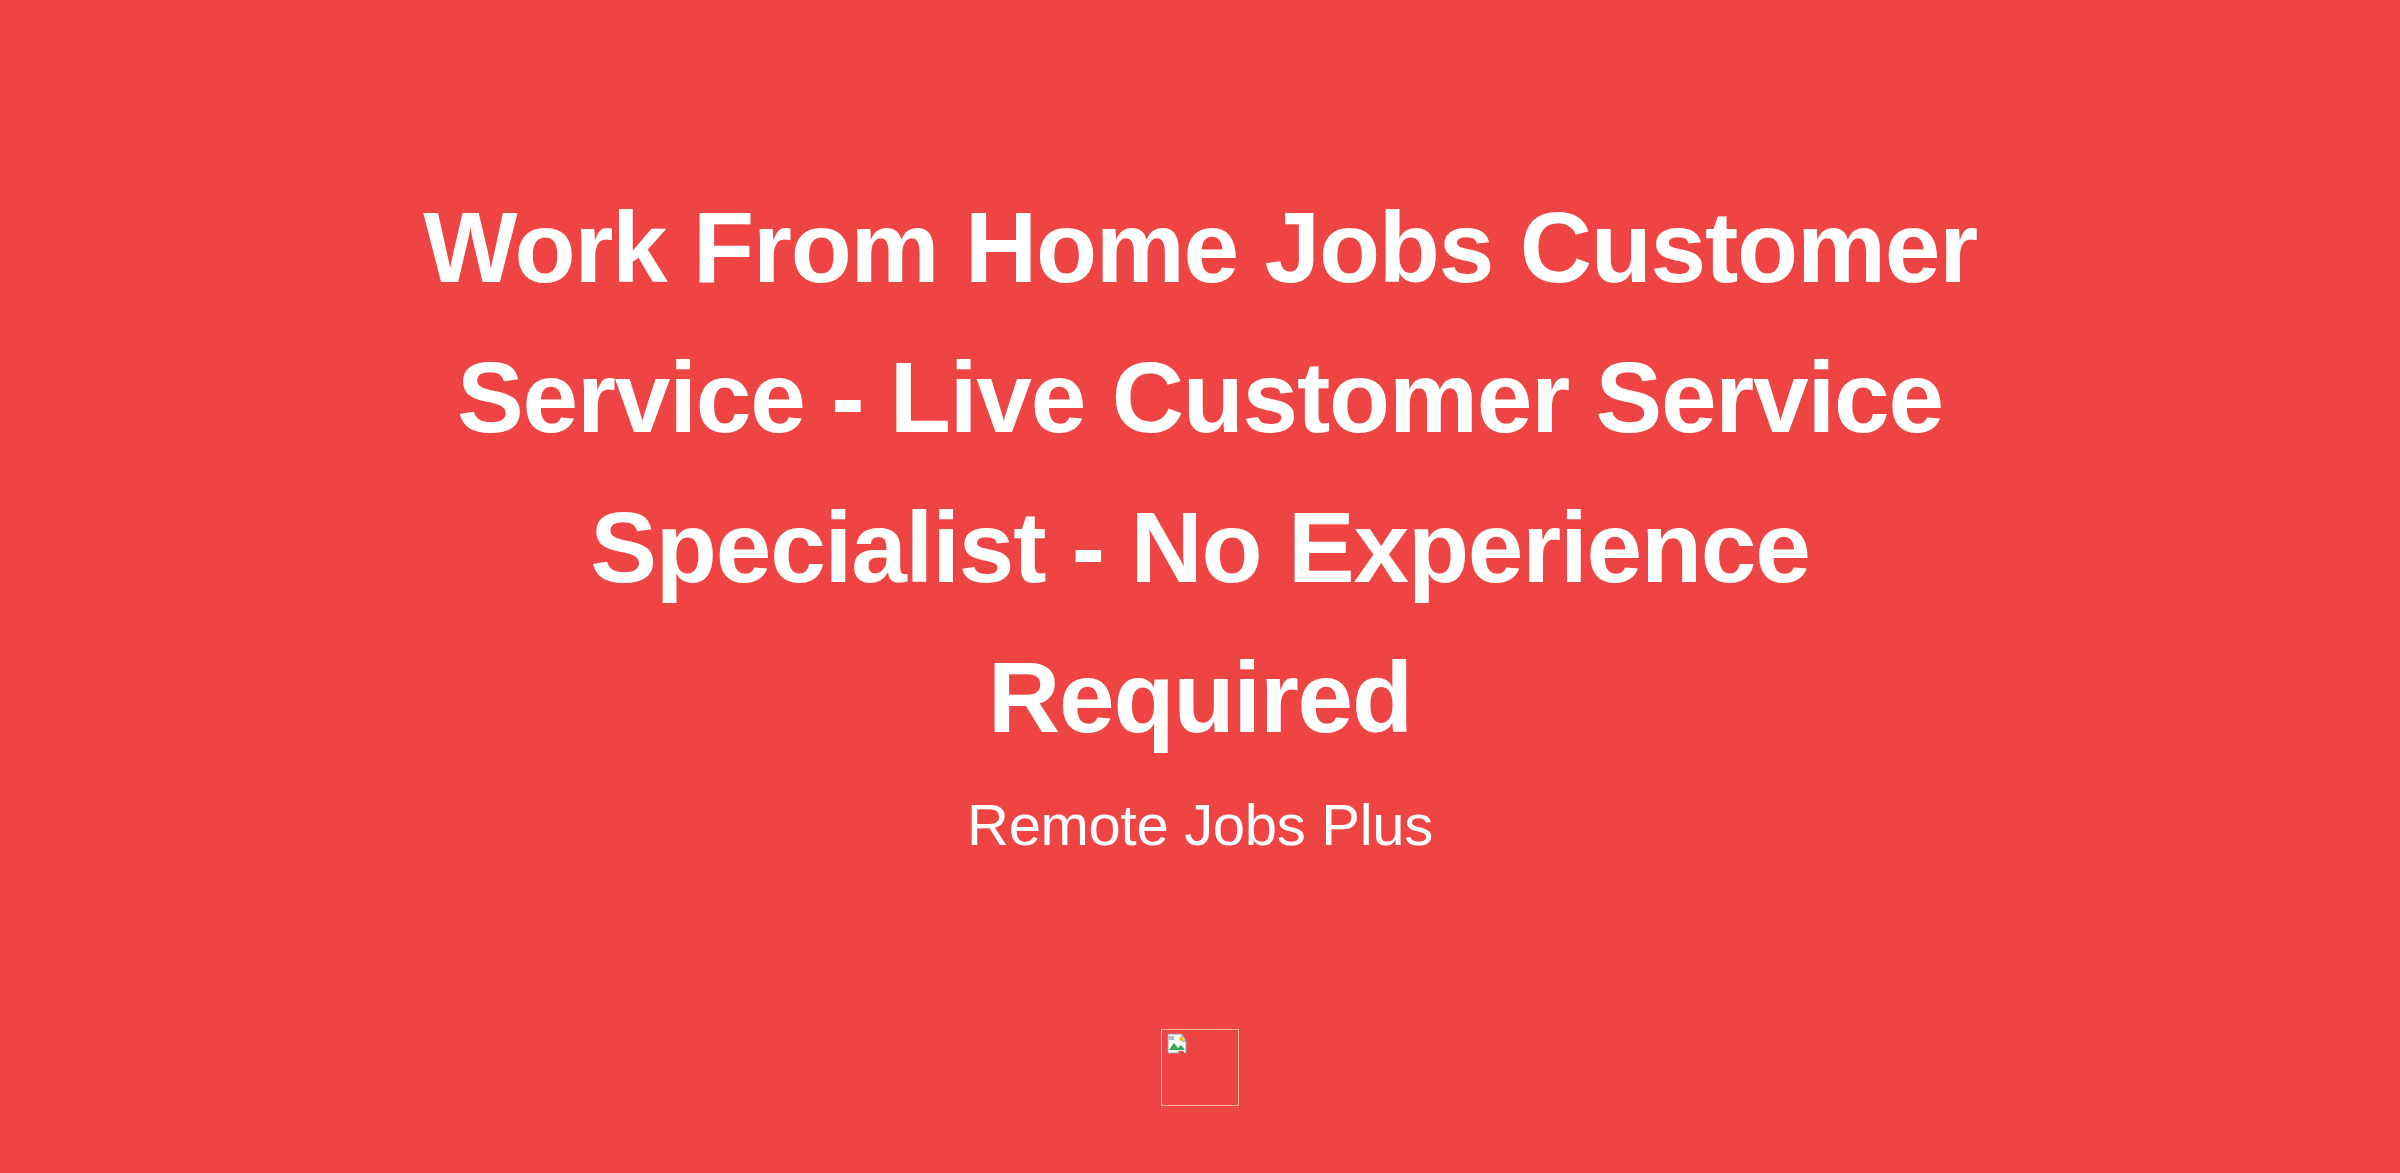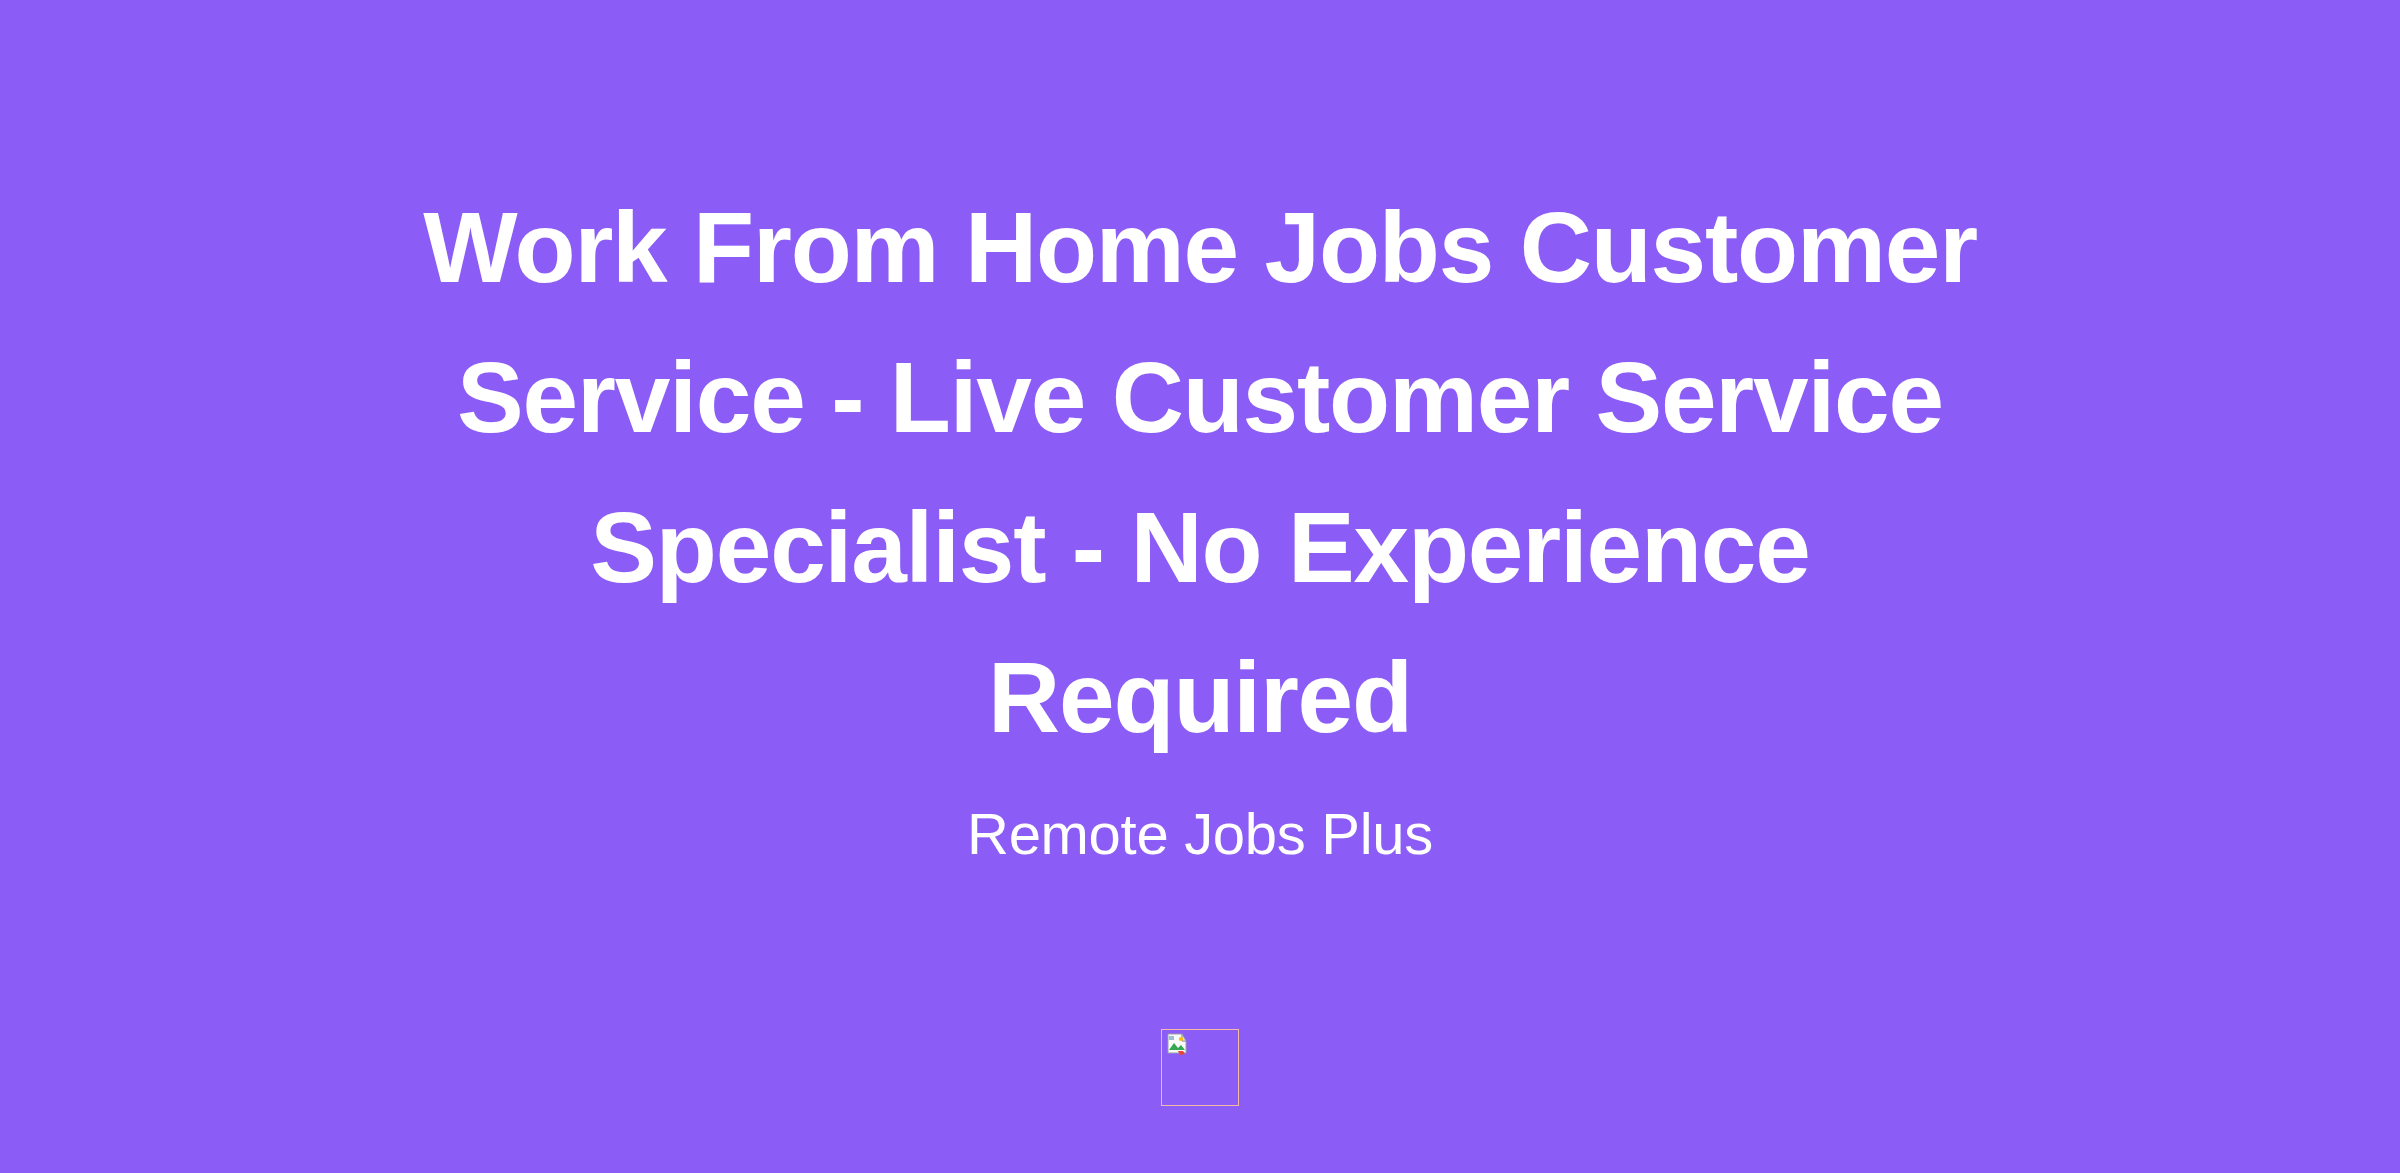--- a/index.html
+++ b/index.html
@@ -12,21 +12,21 @@
     height: 1173px;
     overflow: hidden;
     font-family: "Liberation Sans", sans-serif;
     background: #FB4B27;
   }
 
   #page {
     position: relative;
     width: 2400px;
     height: 1173px;
-    background: #8b5cf6;
+    background: #ef4444;
     box-sizing: border-box;
     display: flex;
     flex-direction: column;
     align-items: flex-start;
   }
 
   .hero-block {
     width: 1660px;
     margin: 0 auto;
     text-align: center;
@@ -41,21 +41,21 @@
     font-size: 100px;
     font-weight: 700;
     line-height: 150px;
     letter-spacing: -1.2px;
     text-align: center;
     white-space: normal;
     word-break: normal;
   }
 
   .hero-subtitle {
-    margin: 12px;
+    margin: 3px;
     padding: 0;
     padding-top: 14px;
     color: #FFFFFF;
     font-family: "Liberation Sans", sans-serif;
     font-size: 58px;
     font-weight: 400;
     line-height: 72px;
     letter-spacing: -0.3px;
     text-align: center;
   }

